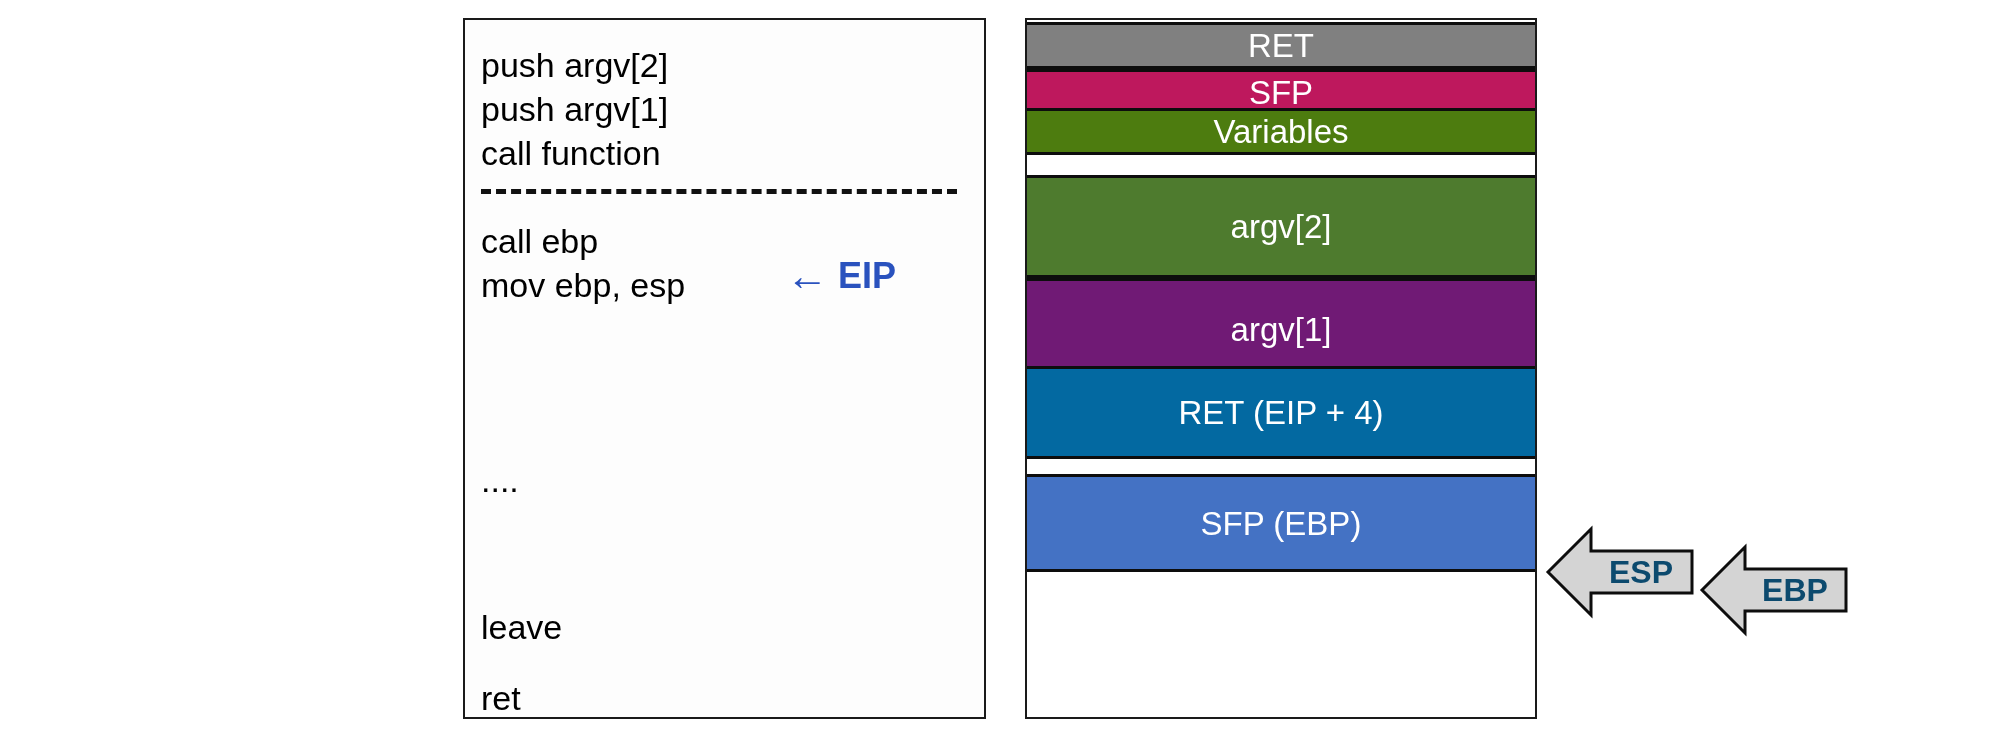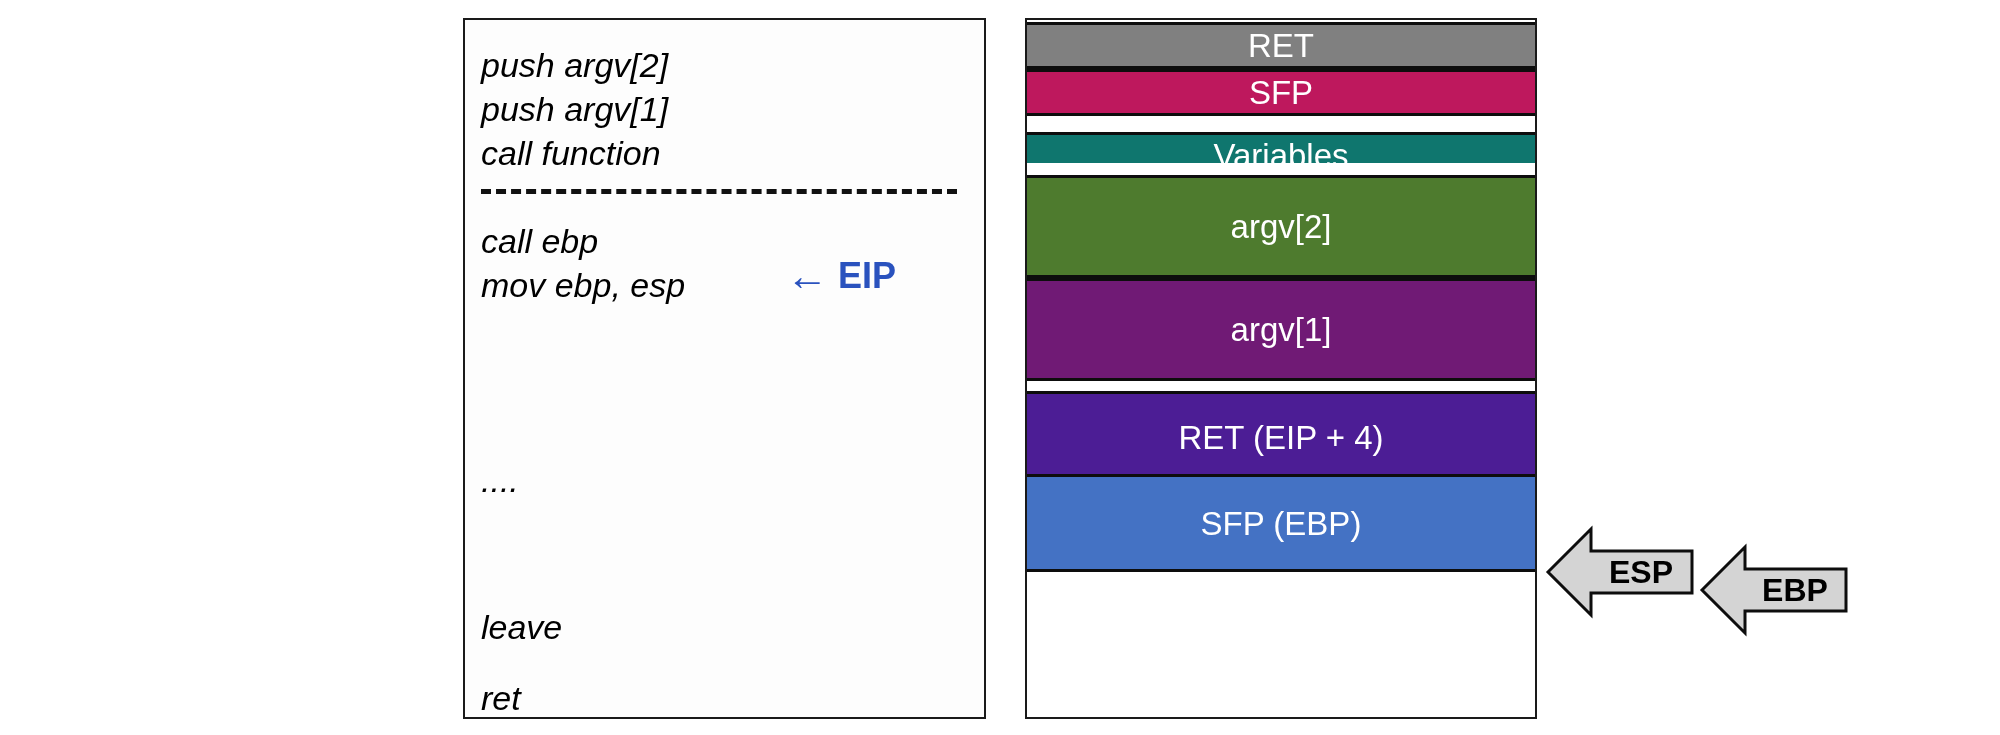--- a/index.html
+++ b/index.html
@@ -30,21 +30,20 @@
     box-sizing: border-box;
   }
   .code-line {
     position: absolute;
     left: 16px;
     color: #000000;
     font-size: 34px;
     line-height: 34px;
     font-family: "Liberation Sans", sans-serif;
     white-space: nowrap;
-    font-style: italic;
   }
   #code-separator {
     position: absolute;
     left: 16px;
     width: 476px;
     height: 0;
     border-top: 5px dashed #111111;
   }
 
   
@@ -112,21 +111,21 @@
     position: absolute;
     top: 0;
     height: 96px;
     right: 10px;
     width: 88px;
     display: flex;
     align-items: center;
     justify-content: center;
     font-size: 32px;
     font-weight: bold;
-    color: #000000;
+    color: #0c4a6e;
     font-family: "Liberation Sans", sans-serif;
   }
 </style>
 </head>
 <body>
 
 <div id="canvas">
 
   <div id="code-panel">
     <div class="code-line" style="top: 28px;">push argv[2]</div>
@@ -145,31 +144,31 @@
     <span>EIP</span>
   </div>
 
   <div id="stack-panel">
       <div class="stack-block" style="top: 2px; height: 47px; background: rgb(128, 128, 128);">
         <span>RET</span>
       </div>
       <div class="stack-block" style="top: 49px; height: 47px; background: #be185d;">
         <span>SFP</span>
       </div>
-      <div class="stack-block" style="top: 112px; height: 47px; background: #0f766e;">
+      <div class="stack-block" style="top: 88px; height: 47px; background: #4d7c0f;">
         <span>Variables</span>
       </div>
       <div class="stack-block empty-slot" style="top: 143px; height: 12px; background: rgb(255, 255, 255);"></div>
       <div class="stack-block" style="top: 155px; height: 103px; background: rgb(78, 123, 46); text-align: right;">
         <span>argv[2]</span>
       </div>
       <div class="stack-block" style="top: 258px; height: 103px; background: #701a75;">
         <span>argv[1]</span>
       </div>
-      <div class="stack-block" style="top: 371px; height: 93px; background: #4c1d95;">
+      <div class="stack-block" style="top: 346px; height: 93px; background: #0369a1;">
         <span>RET (EIP + 4)</span>
       </div>
       <div class="stack-block" style="top: 454px; height: 98px; background: rgb(68, 114, 196);">
         <span>SFP (EBP)</span>
       </div>
       <div class="stack-block empty-slot" style="top: 552px; height: 145px; background: rgb(255, 255, 255);"></div>
     </div>
 
 <div class="reg-arrow" style="left: 1545px; top: 524px; width: 150px;">
       <svg viewBox="0 0 150 96" preserveAspectRatio="none">

